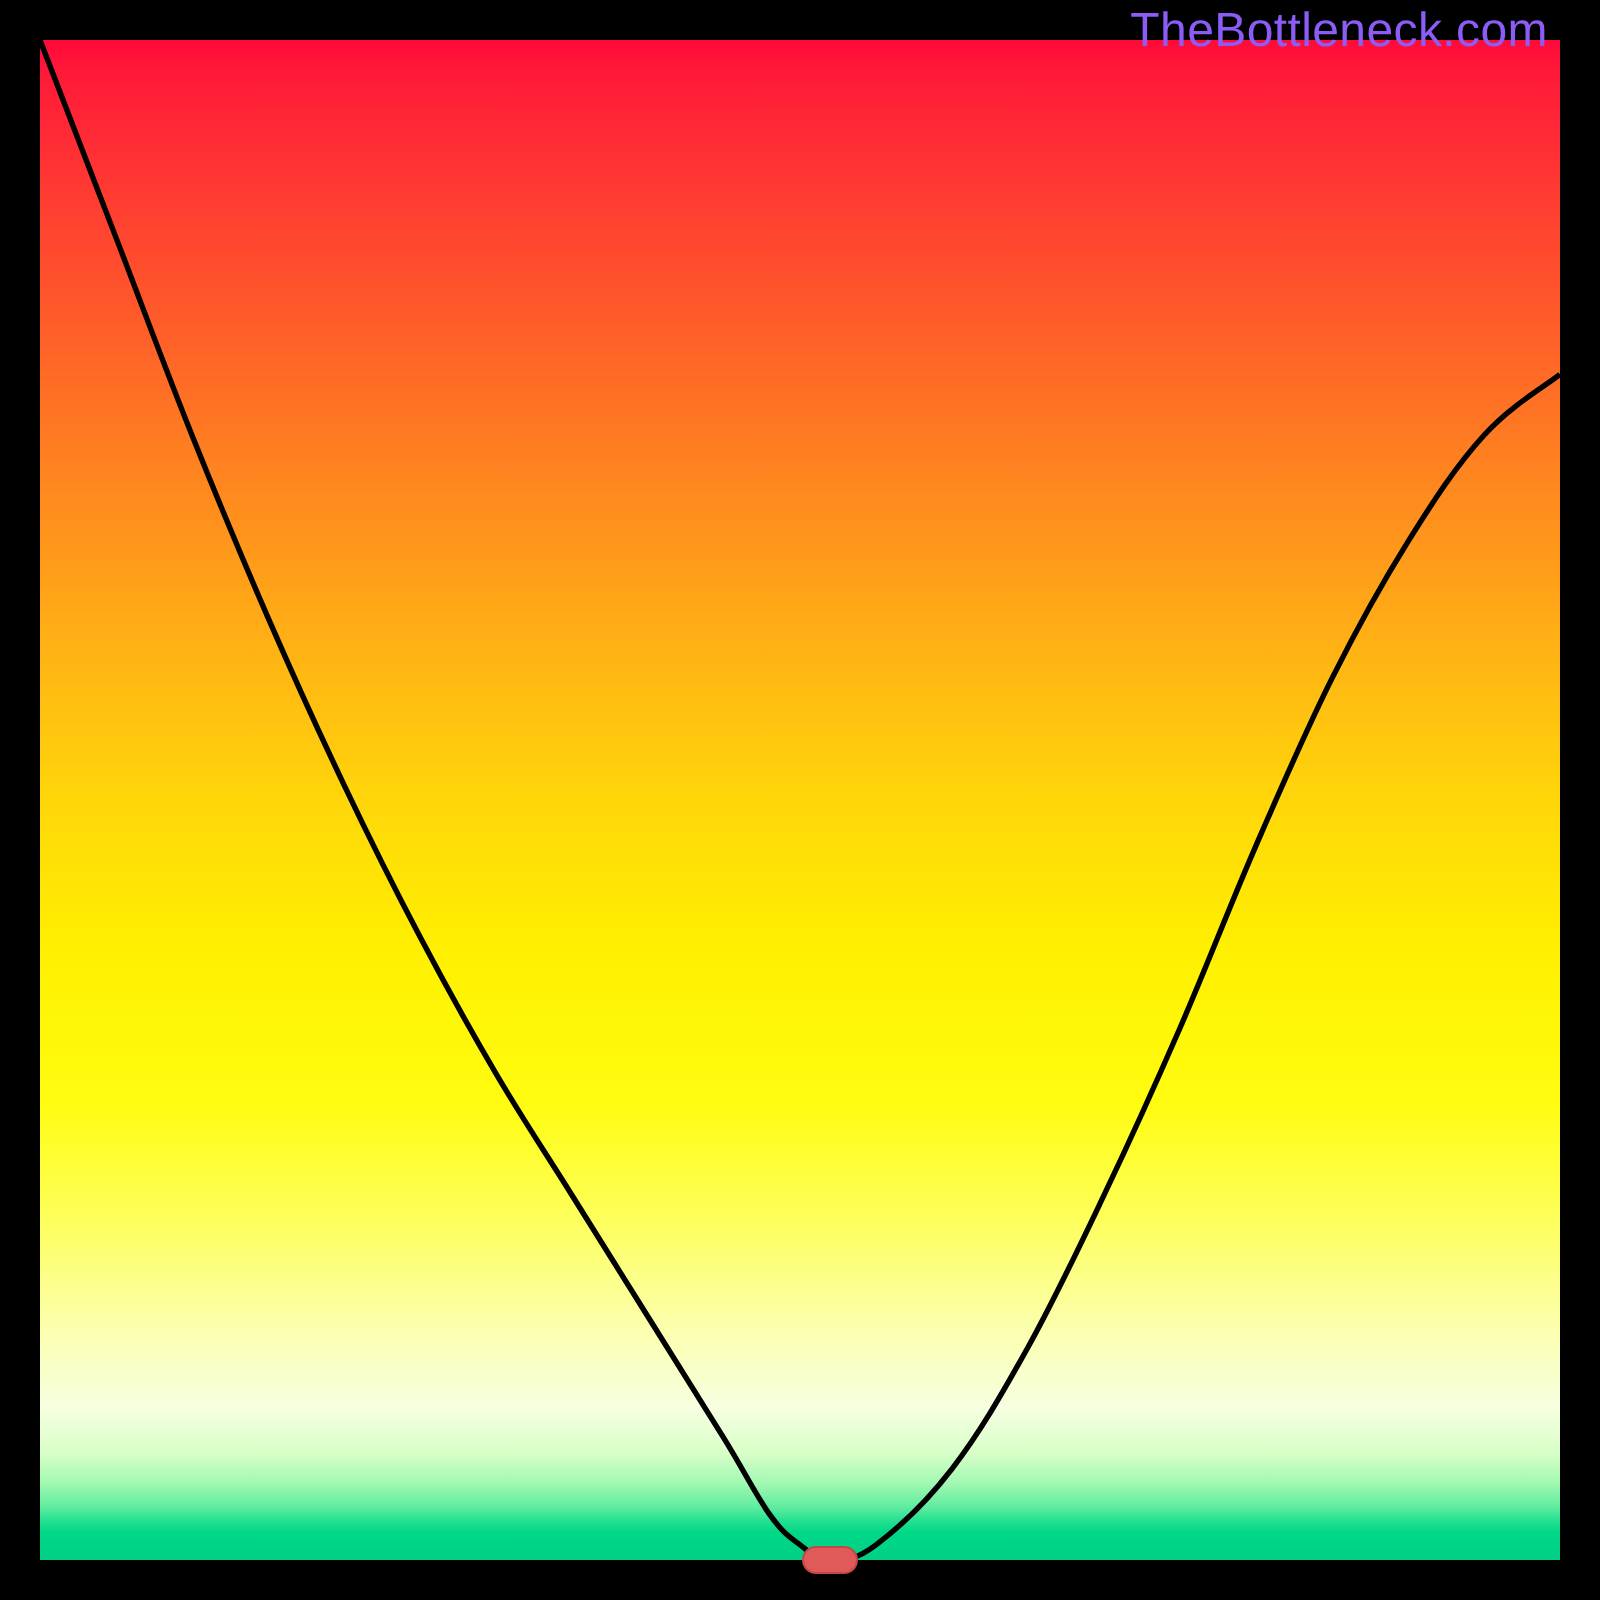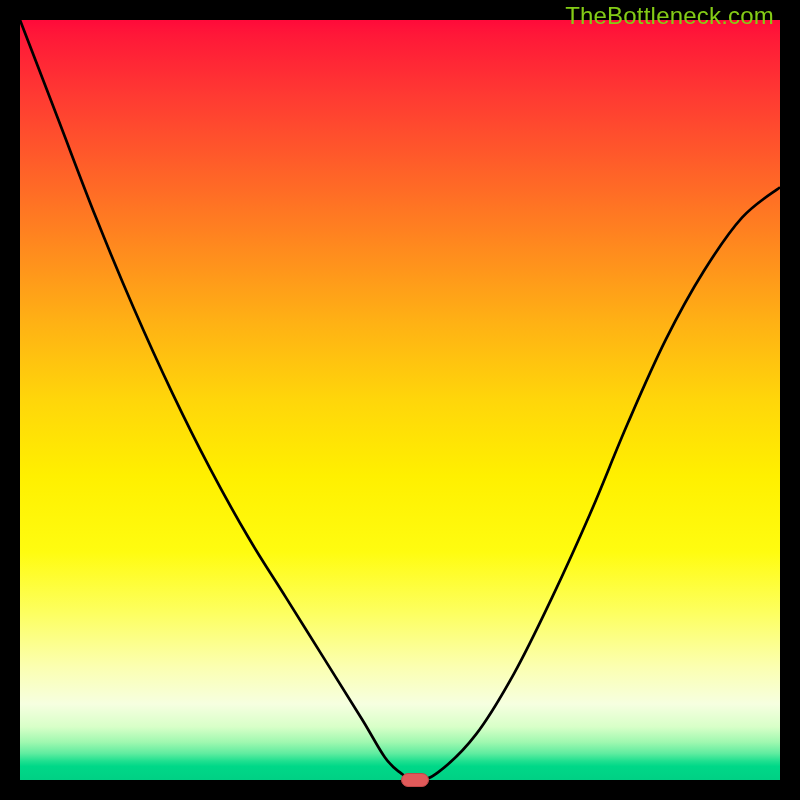--- a/index.html
+++ b/index.html
@@ -40,21 +40,21 @@
       #00d888 98.2%,
       #00d084 100%);
   }
   .watermark {
     position: absolute;
     top: 2px;
     right: 26px;
     font-family: Arial, Helvetica, sans-serif;
     font-size: 24px;
     font-weight: 400;
-    color: #84cc16;
+    color: #8b5cf6;
     letter-spacing: 0.2px;
   }
   .curve-svg {
     position: absolute;
     left: 20px;
     top: 20px;
     width: 760px;
     height: 760px;
     overflow: visible;
   }

